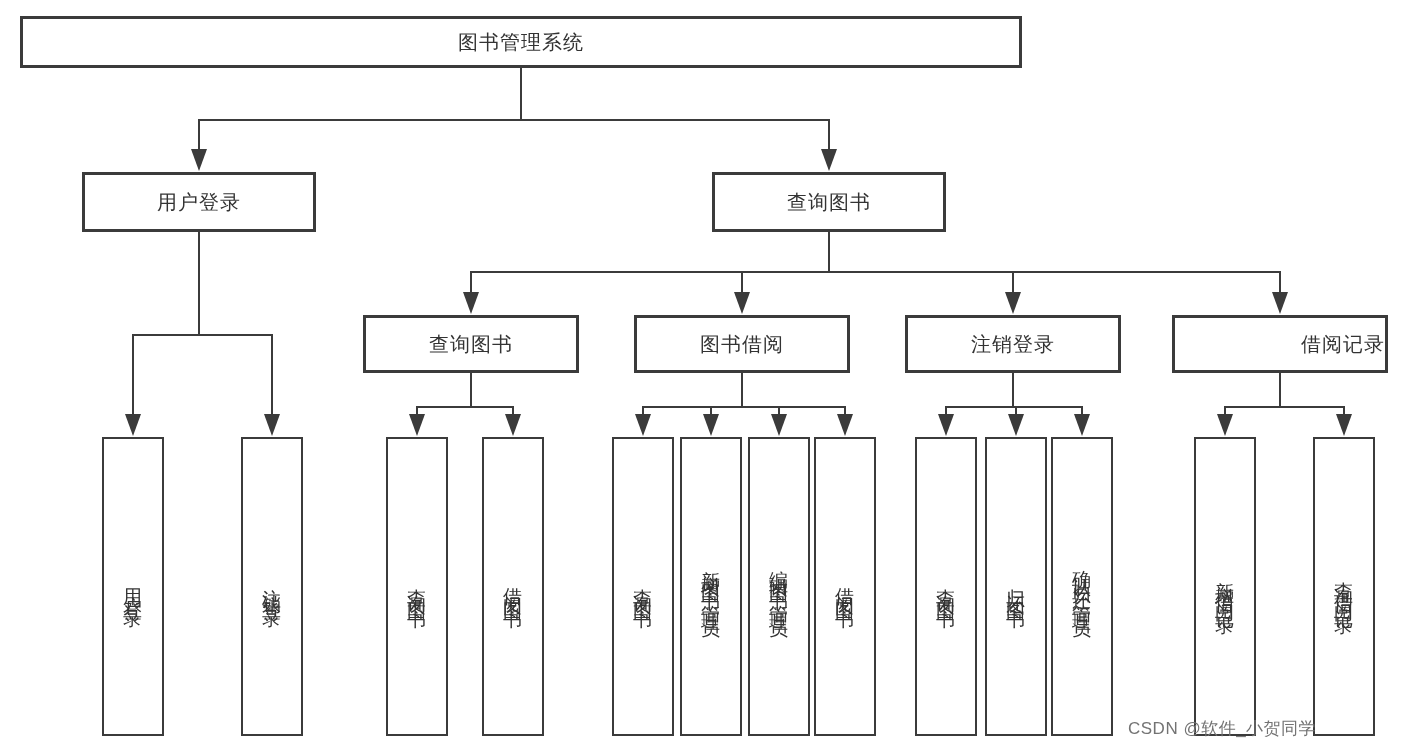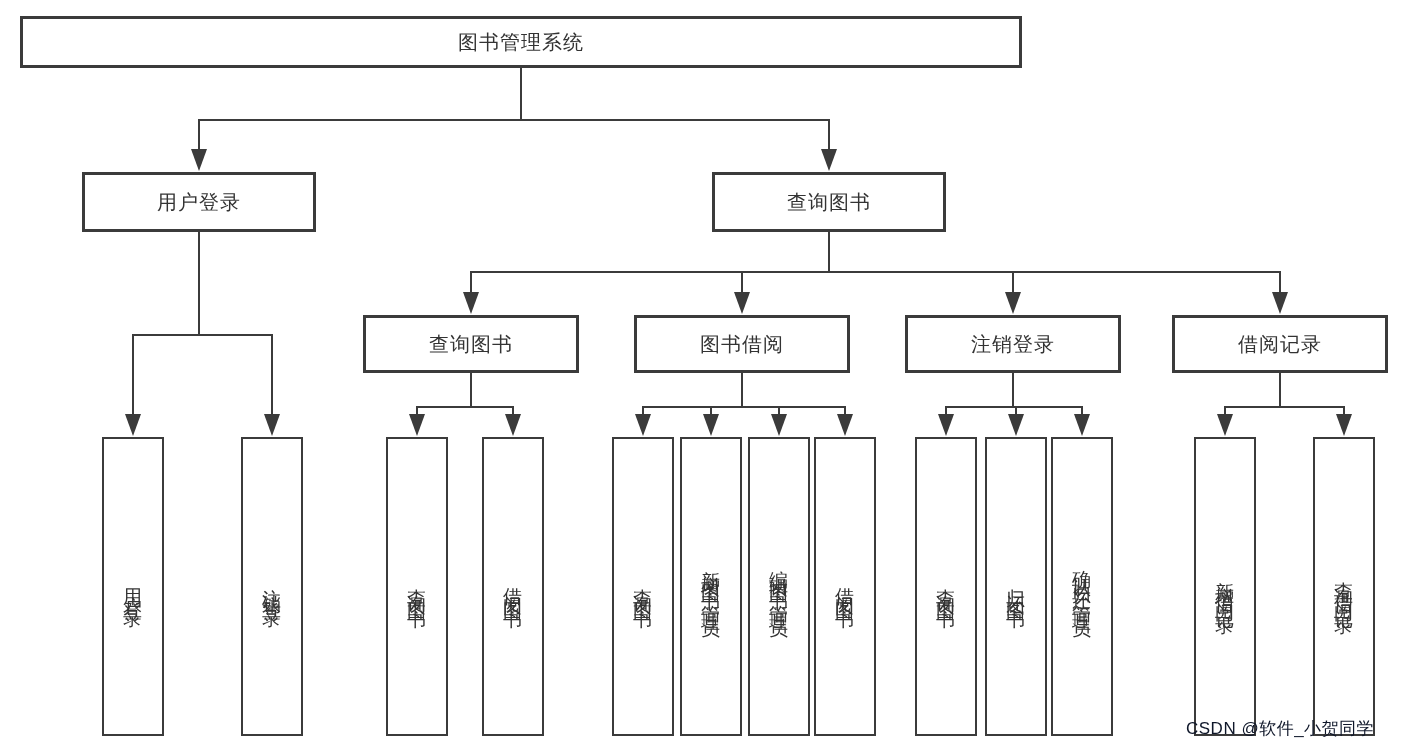--- a/index.html
+++ b/index.html
@@ -41,23 +41,23 @@
   .vline{width:2px;}
   .hline{height:2px;}
   .ahead{
     position:absolute;width:0;height:0;
     border-left:8px solid transparent;
     border-right:8px solid transparent;
     border-top:22px solid #3b3b3b;
   }
   .watermark{
     position:absolute;
-    left:1186px;top:717px;
+    left:1128px;top:717px;
     font-size:17px;
-    color:#0f172a;
+    color:#737373;
     letter-spacing:0.5px;
     z-index:10;
     white-space:nowrap;
   }
 </style>
 </head>
 <body>
 
 <div class="canvas">
 
@@ -99,21 +99,21 @@
 
   <div class="node" style="left:363px;top:315px;width:216px;height:58px;">
     <span>查询图书</span>
   </div>
   <div class="node" style="left:634px;top:315px;width:216px;height:58px;">
     <span>图书借阅</span>
   </div>
   <div class="node" style="left:905px;top:315px;width:216px;height:58px;">
     <span>注销登录</span>
   </div>
-  <div class="node" style="left:1172px;top:315px;width:216px;height:58px;">
+  <div class="node" style="left:1172px;top:315px;width:216px;height:58px;justify-content:flex-end;">
     <span>借阅记录</span>
   </div>
 
   <div class="vline" style="left:470px;top:373px;height:34px;"></div>
   <div class="hline" style="left:416px;top:406px;width:98px;"></div>
   <div class="vline" style="left:416px;top:406px;height:10px;"></div>
   <div class="ahead" style="left:409px;top:414px;"></div>
   <div class="vline" style="left:512px;top:406px;height:10px;"></div>
   <div class="ahead" style="left:505px;top:414px;"></div>
 

